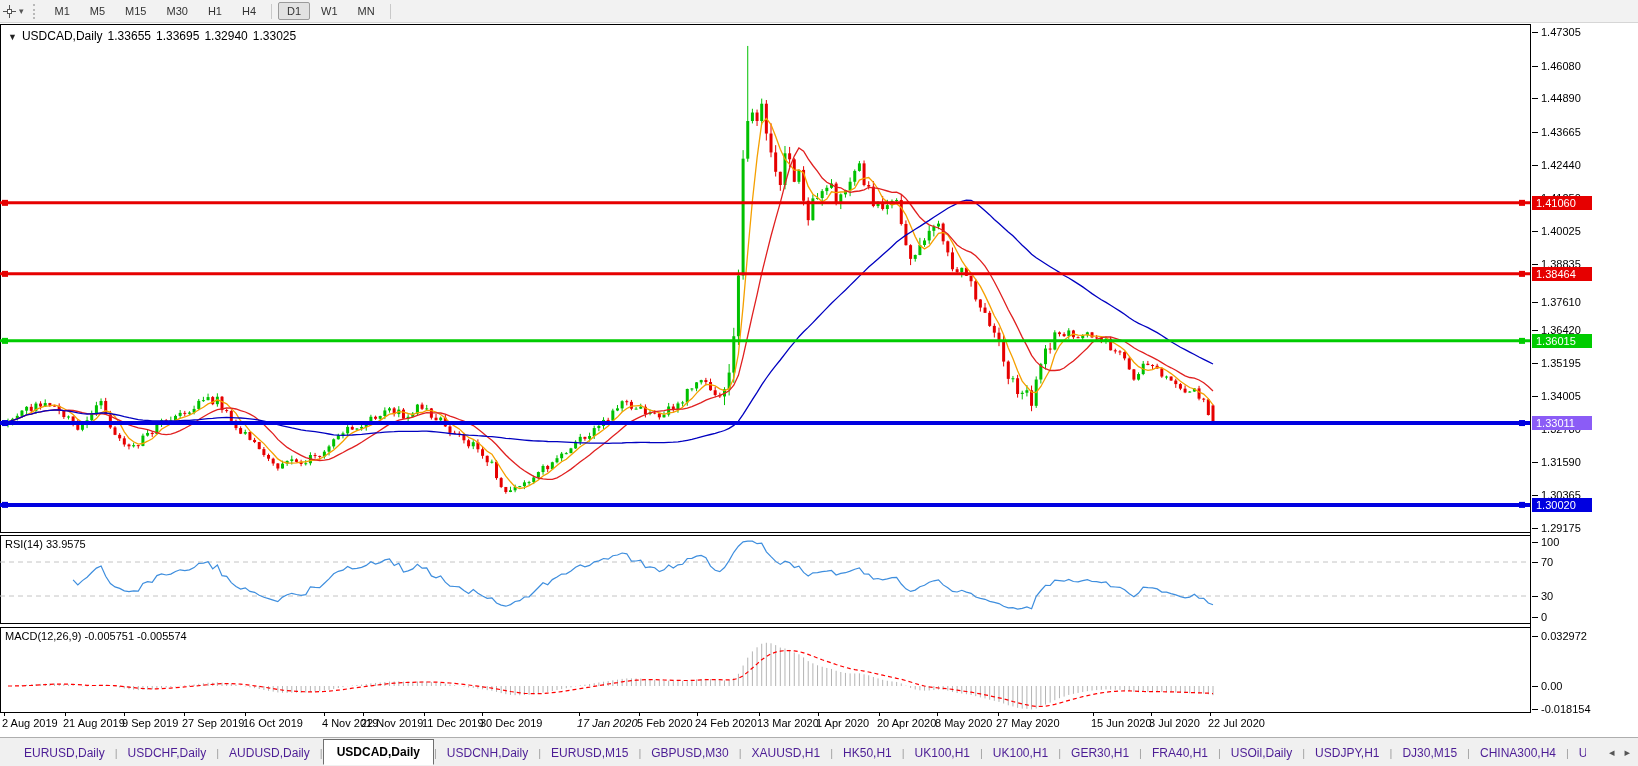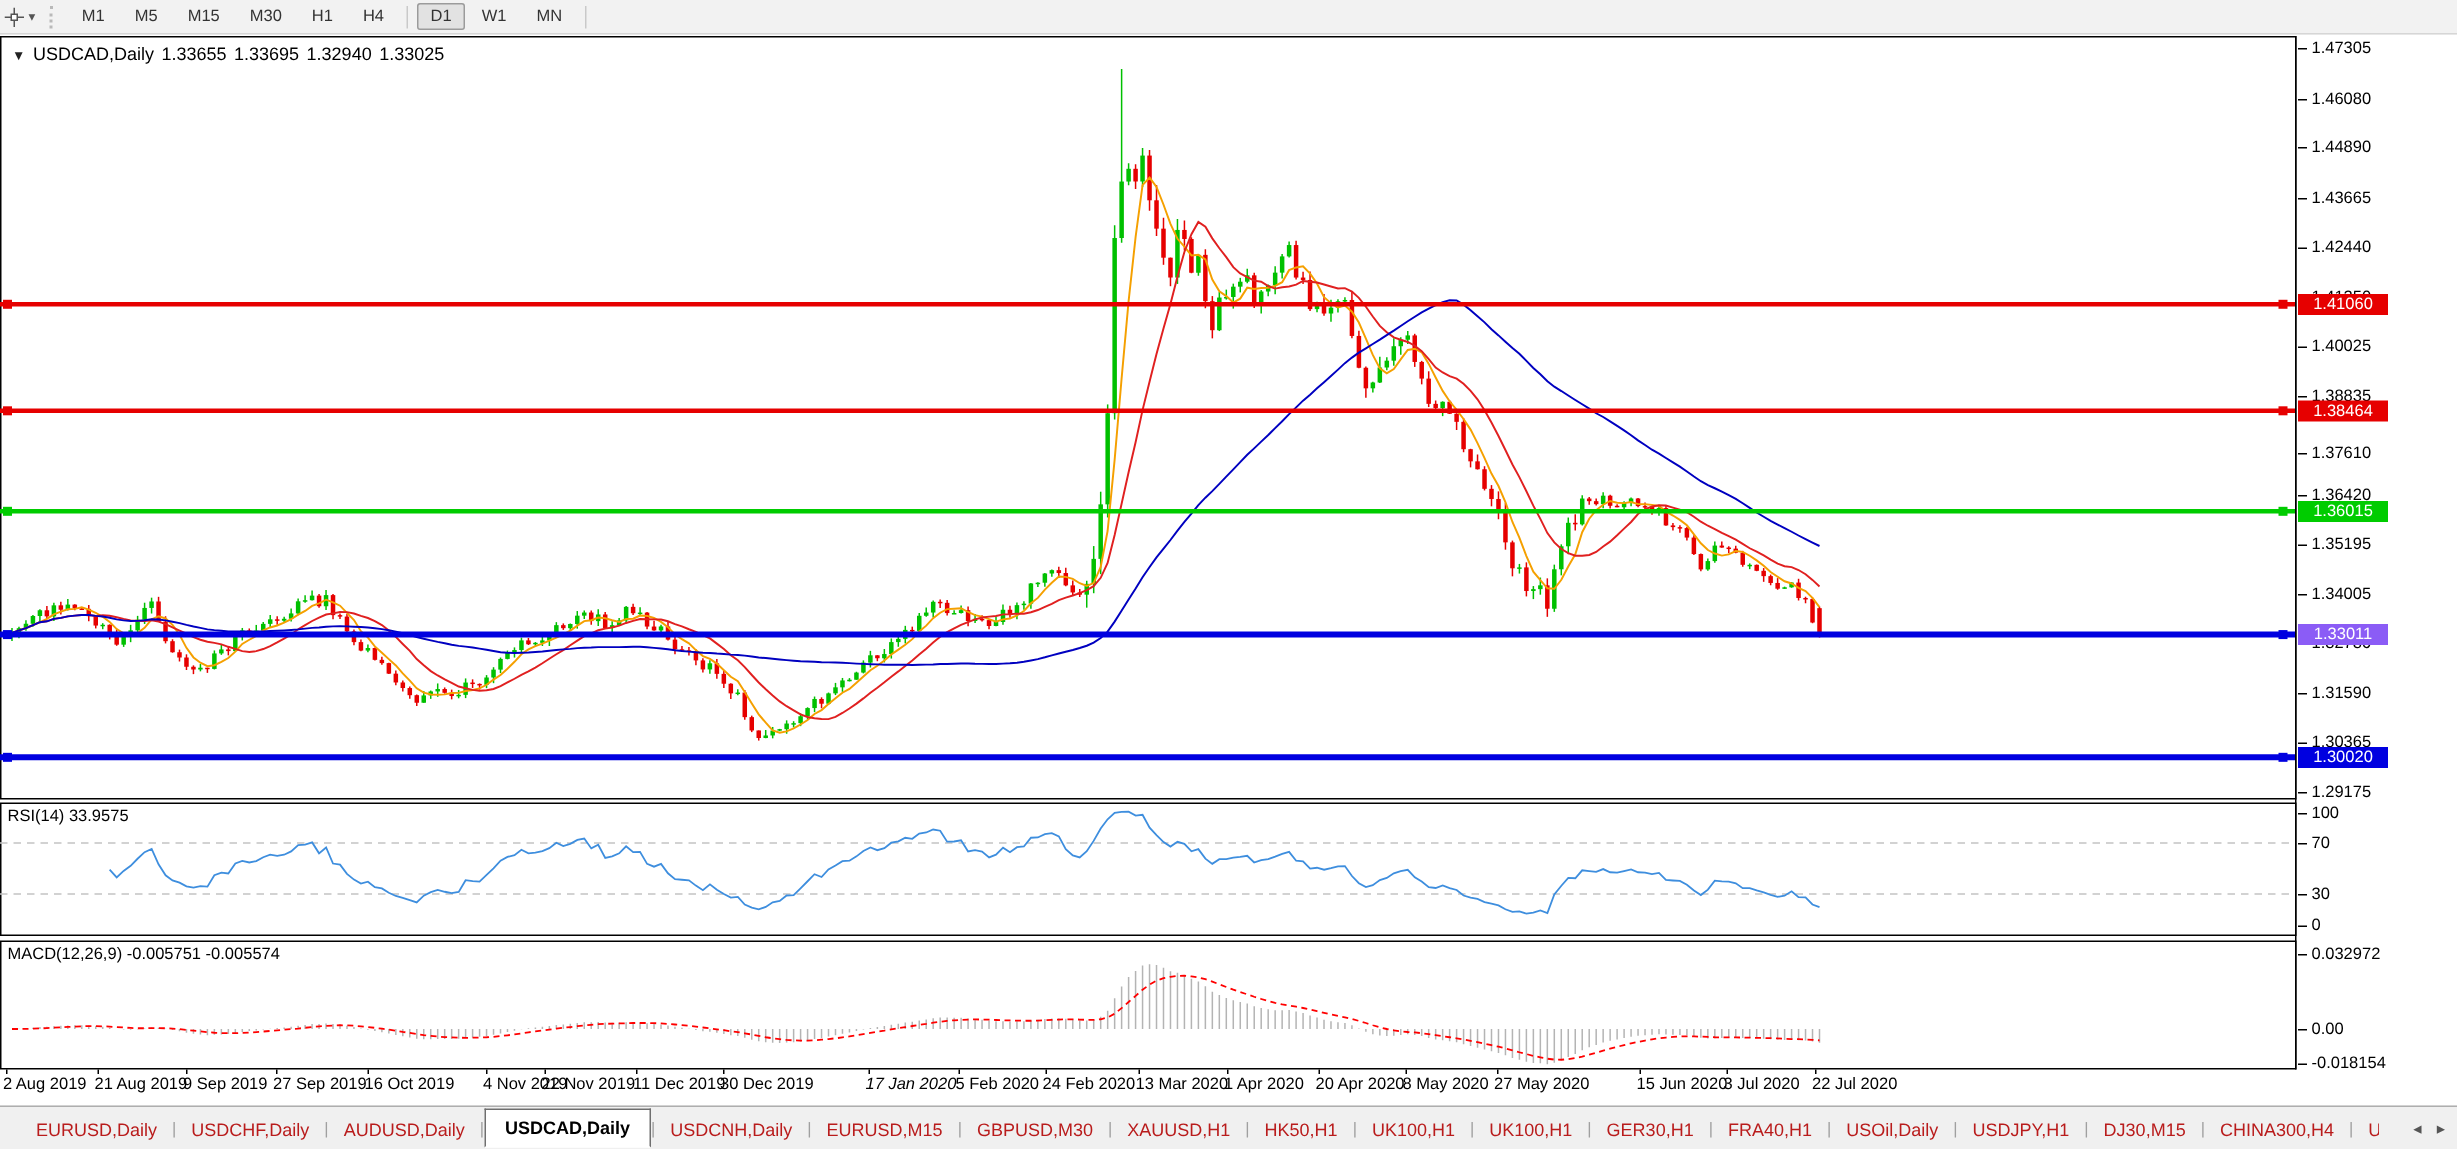--- a/index.html
+++ b/index.html
@@ -25,38 +25,38 @@
   svg.layer{position:absolute;left:0;}
 
   #chart-title{position:absolute;left:8px;top:29px;font-size:12px;color:#000;z-index:5;white-space:nowrap;}
   #chart-title span{margin-right:5px;}
   #collapse-tri{font-size:9px;color:#222;margin-right:6px;}
   .ind-label{position:absolute;left:5px;font-size:11px;color:#000;z-index:5;white-space:nowrap;}
   #rsi-label{top:538px;}
   #macd-label{top:630px;}
 
   
-  #right-axis{position:absolute;left:1530px;top:0;width:108px;height:766px;font-size:11px;color:#000;text-align:center;}
+  #right-axis{position:absolute;left:1530px;top:0;width:108px;height:766px;font-size:11px;color:#000;}
   #axis-vline{position:absolute;left:0;top:24px;width:0;height:689px;border-left:1px solid #000;}
   .axis-label{position:absolute;left:11px;height:13px;line-height:13px;white-space:nowrap;}
   .axis-label:before{content:"";position:absolute;left:-9px;top:6px;width:6px;border-top:1px solid #000;}
   .axis-badge{position:absolute;left:2px;min-width:52px;padding:0 4px;height:14px;line-height:14px;
               color:#fff;z-index:6;white-space:nowrap;}
 
   
   #date-axis{position:absolute;left:0;top:713px;width:1531px;height:24px;font-size:11px;color:#000;}
   .date-tick{position:absolute;top:4px;white-space:nowrap;}
   .date-tick:before{content:"";position:absolute;left:2px;top:-4px;height:3px;border-left:1px solid #000;}
 
   
   #tab-bar{position:absolute;left:0;top:737px;width:1638px;height:29px;background:#f0f0f0;
            border-top:1px solid #aeaeae;}
   #tabs{position:absolute;left:14px;top:0;right:52px;height:100%;display:flex;align-items:center;
         overflow:hidden;white-space:nowrap;}
-  .tab{font-size:12px;color:#b91c1c;padding:4px 10px;flex:0 0 auto;}
+  .tab{font-size:12px;color:#4c1d95;padding:4px 10px;flex:0 0 auto;}
   .tab.active{background:#fff;border:1px solid #6f6f6f;border-bottom:1px solid #fff;
               font-weight:bold;color:#000;padding:5px 13px;position:relative;top:-1px;}
   .tab-sep{color:#a0a0a0;font-size:11px;flex:0 0 auto;}
   #tab-scrollers{position:absolute;right:8px;top:8px;color:#555;font-size:11px;}
   #tab-scrollers span{margin-left:7px;}
 </style>
 </head>
 <body>
 
 <div id="root">

